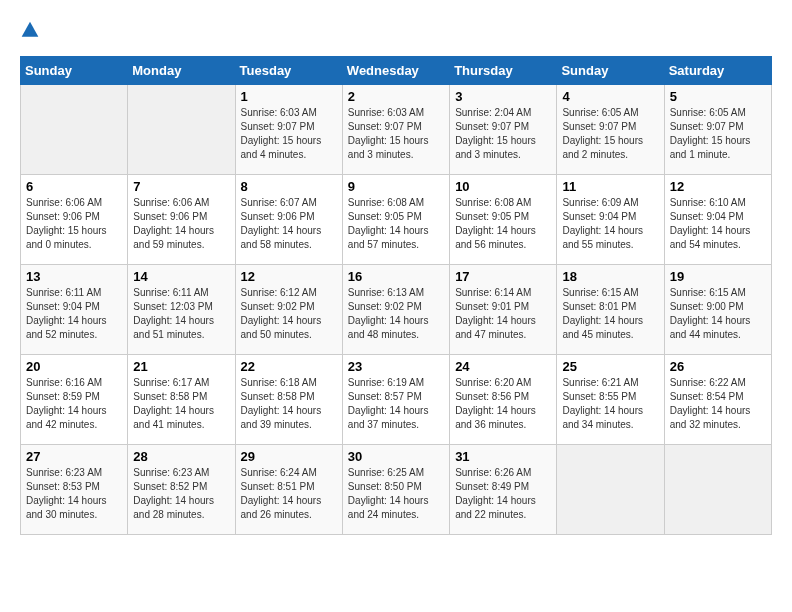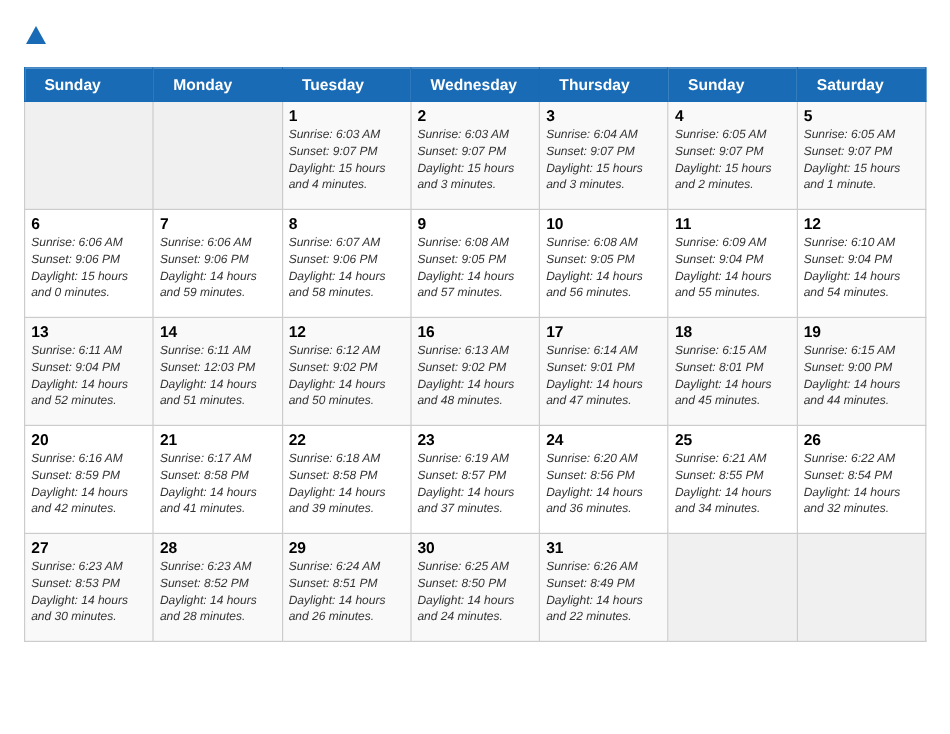--- a/index.html
+++ b/index.html
@@ -50,21 +50,21 @@
       margin-top: 4px;
     }
     table {
       width: 100%;
       border-collapse: collapse;
       font-size: 11px;
     }
     thead tr th {
       background-color: #1a6bb5;
       color: #fff;
-      padding: 6px 16px;
+      padding: 6px 4px;
       text-align: left;
       font-size: 13px;
       font-weight: bold;
       border: 1px solid #1a6bb5;
       margin-top: 33px;
     }
     tbody tr td {
       border: 1px solid #ccc;
       vertical-align: top;
       padding: 4px 5px;
@@ -81,21 +81,20 @@
     .day-num {
       font-size: 13px;
       font-weight: bold;
       display: block;
       margin-bottom: 2px;
     }
     .day-info {
       font-size: 10px;
       color: #333;
       line-height: 1.4;
-      font-style: italic;
     }
     .empty { background-color: #f0f0f0 !important; }
   </style>
 </head>
 <body>
 
 <div class="header">
   <div class="logo">
     <svg class="logo-icon" viewBox="0 0 24 24" xmlns="http://www.w3.org/2000/svg">
       <polygon points="12,2 22,20 2,20" fill="#1a6bb5"></polygon>
@@ -133,21 +132,21 @@
 Daylight: 15 hours and 4 minutes.</div>
         </td>
         <td>
           <span class="day-num">2</span>
           <div class="day-info">Sunrise: 6:03 AM
 Sunset: 9:07 PM
 Daylight: 15 hours and 3 minutes.</div>
         </td>
         <td>
           <span class="day-num">3</span>
-          <div class="day-info">Sunrise: 6:04 AM
+          <div class="day-info">Sunrise: 2:04 AM
 Sunset: 9:07 PM
 Daylight: 15 hours and 3 minutes.</div>
         </td>
         <td>
           <span class="day-num">4</span>
           <div class="day-info">Sunrise: 6:05 AM
 Sunset: 9:07 PM
 Daylight: 15 hours and 2 minutes.</div>
         </td>
         <td>

